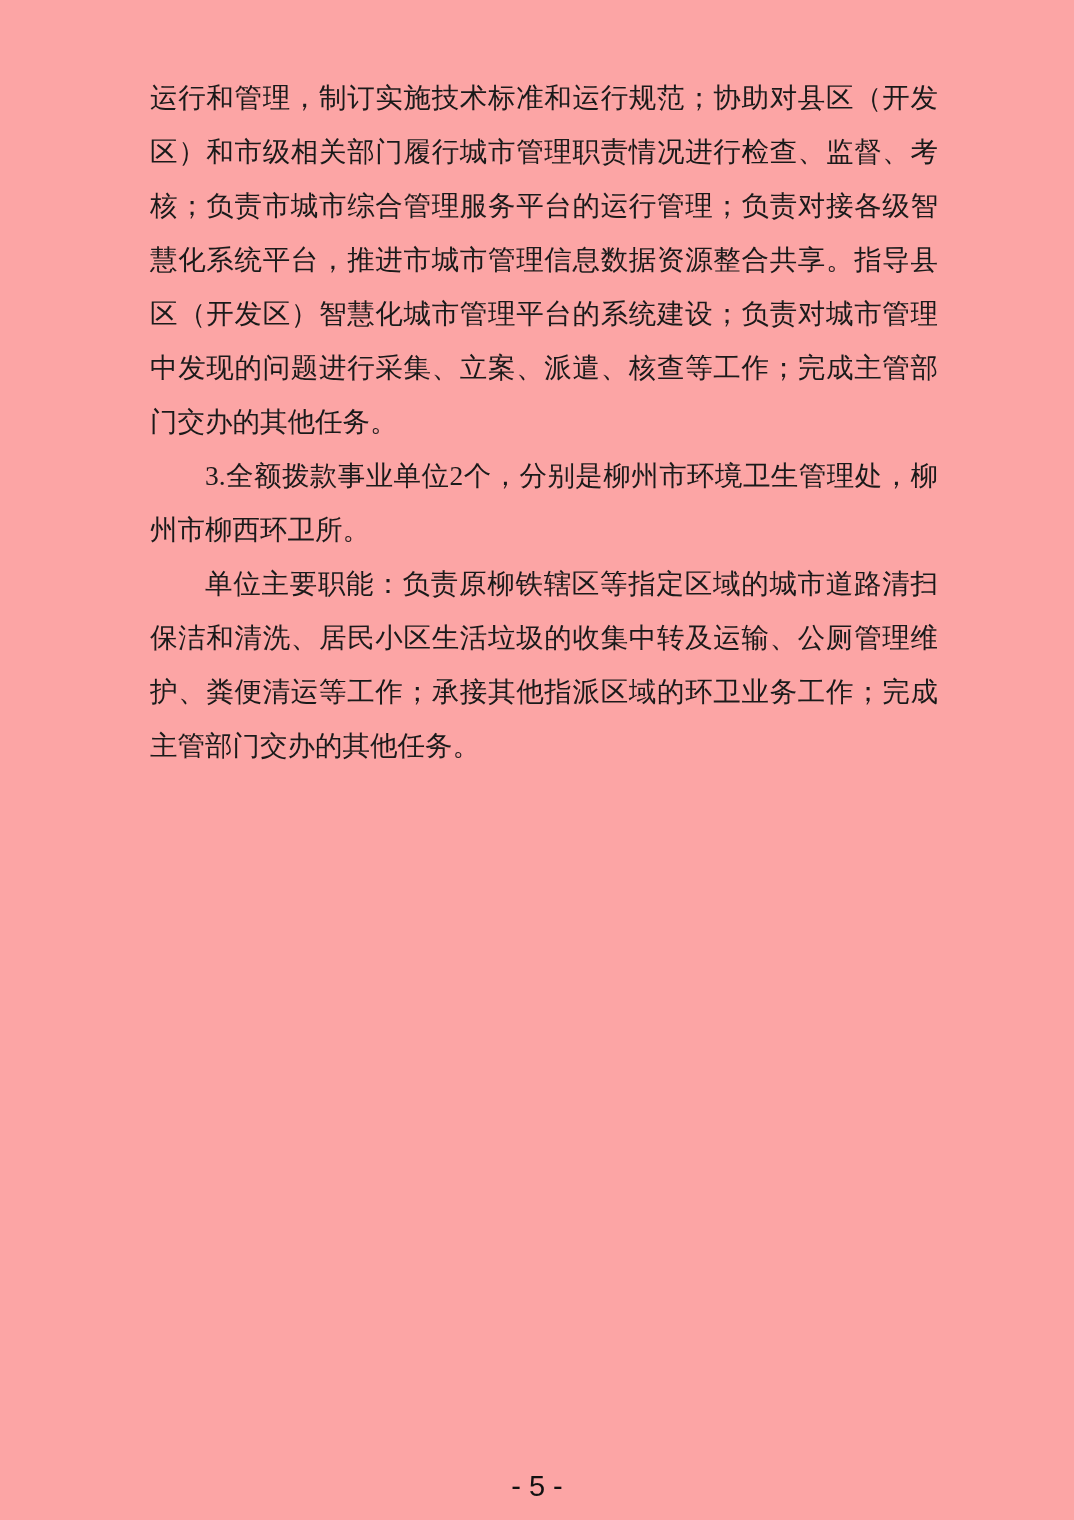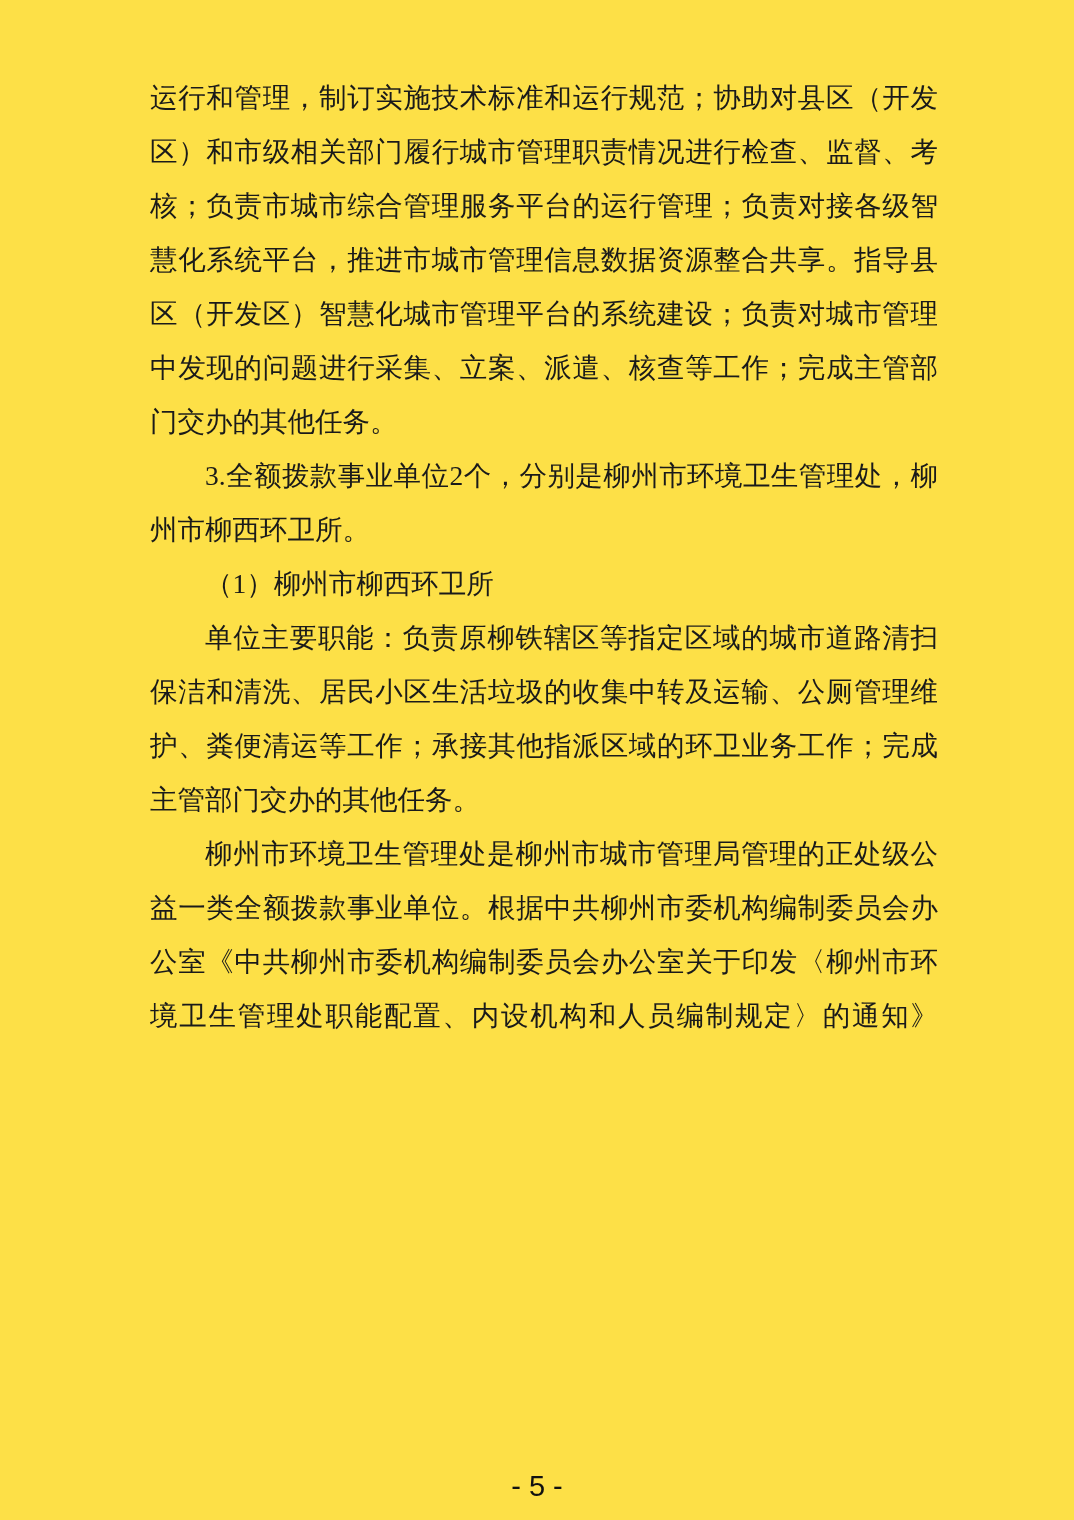--- a/index.html
+++ b/index.html
@@ -4,21 +4,21 @@
 <style>
   html, body {
     margin: 0;
     padding: 0;
     background: #ffffff;
   }
   .page {
     position: relative;
     width: 1074px;
     height: 1520px;
-    background: #fde047;
+    background: #fca5a5;
     overflow: hidden;
     color: #1a1a1a;
     font-family: "Liberation Serif", "DejaVu Serif", serif;
   }
   .content {
     position: absolute;
     left: 150px;
     top: 71px;
     width: 788px;
     font-size: 27.5px;
@@ -49,19 +49,17 @@
     color: #111111;
   }
 </style>
 </head>
 <body>
 
 <div class="page">
   <div class="content">
     <p>运行和管理，制订实施技术标准和运行规范；协助对县区（开发区）和市级相关部门履行城市管理职责情况进行检查、监督、考核；负责市城市综合管理服务平台的运行管理；负责对接各级智慧化系统平台，推进市城市管理信息数据资源整合共享。指导县区（开发区）智慧化城市管理平台的系统建设；负责对城市管理中发现的问题进行采集、立案、派遣、核查等工作；完成主管部门交办的其他任务。</p>
     <p class="indent">3.全额拨款事业单位2个，分别是柳州市环境卫生管理处，柳州市柳西环卫所。</p>
-    <p class="indent">（1）柳州市柳西环卫所</p>
     <p class="indent">单位主要职能：负责原柳铁辖区等指定区域的城市道路清扫保洁和清洗、居民小区生活垃圾的收集中转及运输、公厕管理维护、粪便清运等工作；承接其他指派区域的环卫业务工作；完成主管部门交办的其他任务。</p>
-    <p class="indent cut">柳州市环境卫生管理处是柳州市城市管理局管理的正处级公益一类全额拨款事业单位。根据中共柳州市委机构编制委员会办公室《中共柳州市委机构编制委员会办公室关于印发〈柳州市环境卫生管理处职能配置、内设机构和人员编制规定〉的通知》</p>
   </div>
 
   <div class="footer">- 5 -</div>
 </div>
 
 </body></html>

